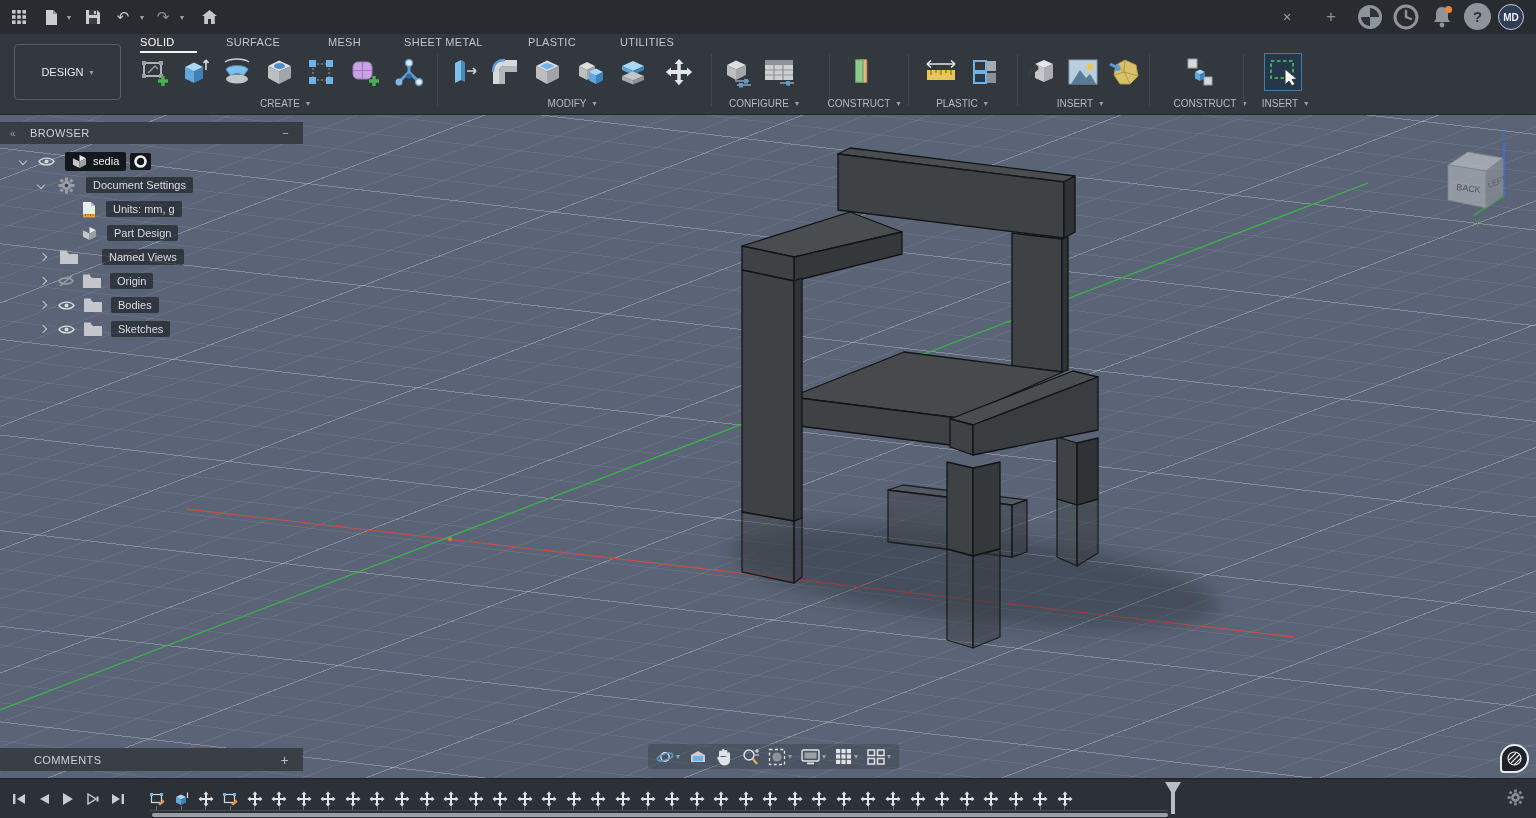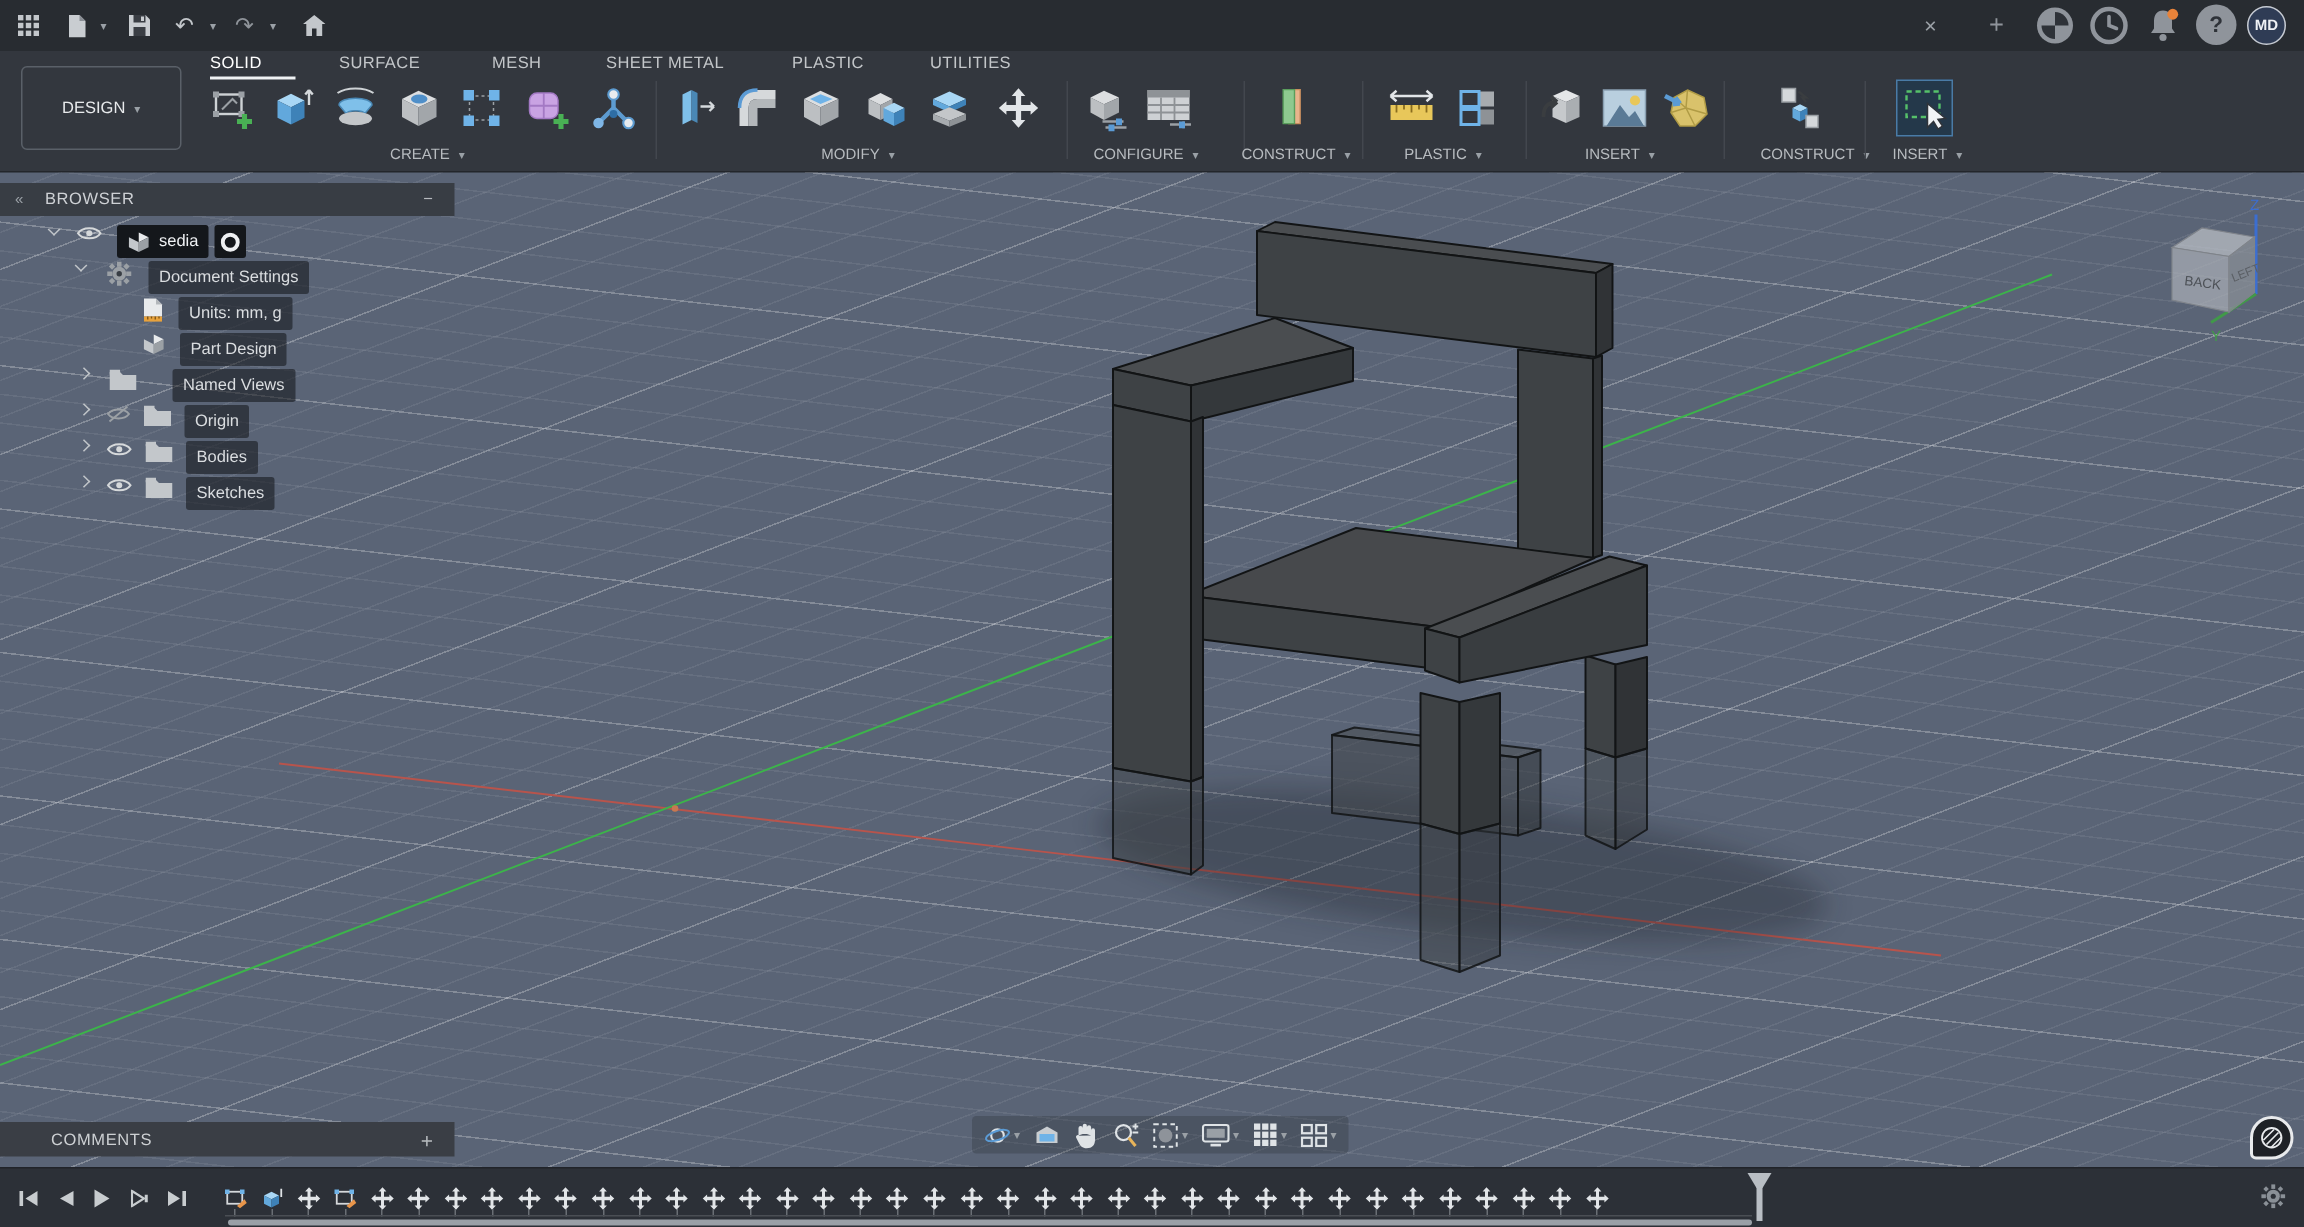--- a/index.html
+++ b/index.html
@@ -39,21 +39,21 @@
       repeating-linear-gradient(6.6deg, rgba(255,255,255,0.20) 0 1px, rgba(0,0,0,0) 1px 95px),
       repeating-linear-gradient(338.8deg, rgba(255,255,255,0.20) 0 1px, rgba(0,0,0,0) 1px 115px),
       repeating-linear-gradient(6.6deg, rgba(255,255,255,0.07) 0 1px, rgba(0,0,0,0) 1px 19px),
       repeating-linear-gradient(338.8deg, rgba(255,255,255,0.07) 0 1px, rgba(0,0,0,0) 1px 23px);}
   #scene{left:0;top:115px;width:1536px;height:703px;}
 
   
   #browser{left:0;top:122px;width:310px;}
   #browser-hd{position:absolute;left:0;top:0;width:303px;height:22px;background:#383d44;
               display:flex;align-items:center;font-size:11px;color:#ced1d5;letter-spacing:.4px;}
-  .brow{position:absolute;left:13px;height:22px;display:flex;font-size:11px;color:#dadde0;}
+  .brow{position:absolute;left:0;height:22px;display:flex;align-items:center;font-size:11px;color:#dadde0;}
   .pill{background:rgba(16,18,22,0.55);border-radius:2px;padding:2px 7px;display:flex;align-items:center;gap:6px;}
   .chev{width:6px;height:6px;border-right:1.5px solid #c2c6ca;border-bottom:1.5px solid #c2c6ca;display:inline-block;}
   .chev.down{transform:rotate(45deg);}
   .chev.right{transform:rotate(-45deg);}
 
   
   #comments{left:0;top:748px;width:303px;height:23px;background:#3a3e45;display:flex;align-items:center;
             font-size:11px;color:#cdd0d3;letter-spacing:.4px;}
   #navbar{left:648px;top:744px;height:25px;display:flex;align-items:center;gap:9px;padding:0 8px;
           background:rgba(33,36,41,0.25);border-radius:3px;}

